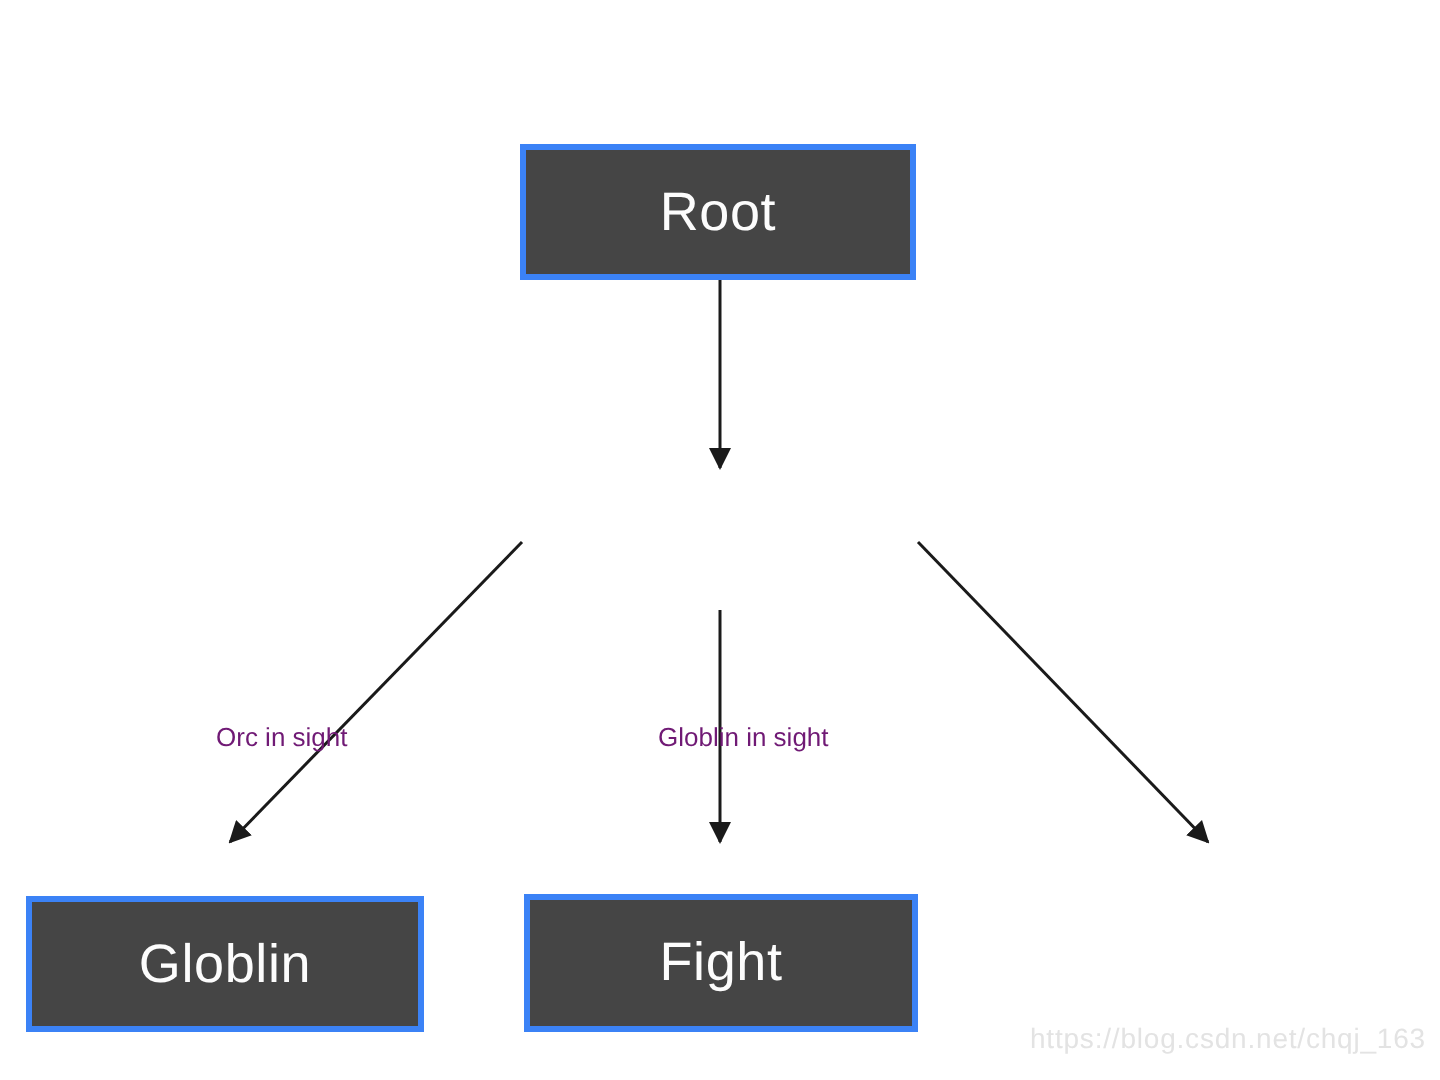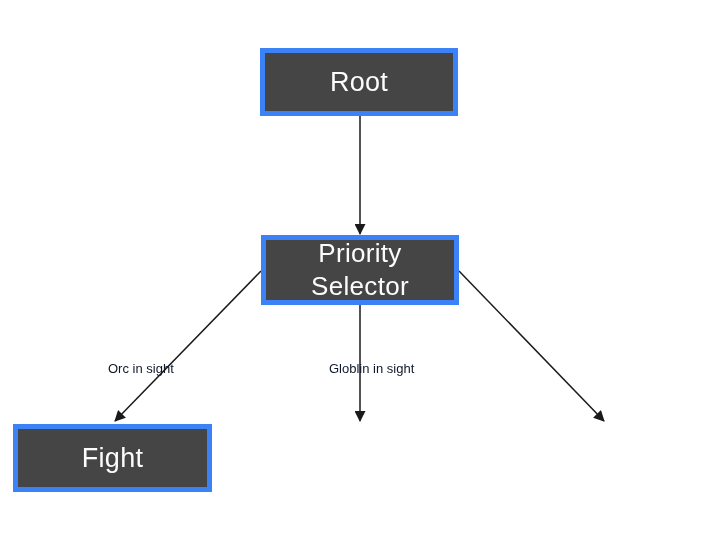--- a/index.html
+++ b/index.html
@@ -18,35 +18,36 @@
     pointer-events: none;
   }
   .node {
     position: absolute;
     box-sizing: border-box;
     display: flex;
     align-items: center;
     justify-content: center;
     text-align: center;
     background: #454545;
-    border: 5px solid #3b82f6;
+    border: 3px solid #3b82f6;
     color: #fcfcfc;
     font-size: 27px;
     line-height: 1.28;
     white-space: pre-line;
     letter-spacing: 0.3px;
+    margin-top: 24px;
   }
   .node-root     { left: 260px; top:  48px; width: 198px; height: 68px; }
   .node-priority { left: 261px; top: 235px; width: 198px; height: 70px; font-size: 26px; }
   .node-escape   { left:  13px; top: 424px; width: 199px; height: 68px; }
   .node-fight    { left: 262px; top: 423px; width: 197px; height: 69px; }
   .node-idle     { left: 508px; top: 423px; width: 199px; height: 69px; }
   .edge-label {
     position: absolute;
-    color: #0f172a;
+    color: #701a75;
     font-size: 13px;
     white-space: nowrap;
   }
   .edge-label-orc    { left: 108px; top: 361px; }
   .edge-label-goblin { left: 297px; top: 361px; margin-left: 32px; }
   .watermark {
     position: absolute;
     right: 7px;
     top: 511px;
     font-size: 14px;
@@ -67,25 +68,25 @@
       </marker>
     </defs>
     <line x1="360" y1="116" x2="360" y2="234" stroke="#1a1a1a" stroke-width="1.5" marker-end="url(#arrowhead)"></line>
     <line x1="261" y1="271" x2="115" y2="421" stroke="#1a1a1a" stroke-width="1.5" marker-end="url(#arrowhead)"></line>
     <line x1="360" y1="305" x2="360" y2="421" stroke="#1a1a1a" stroke-width="1.5" marker-end="url(#arrowhead)"></line>
     <line x1="459" y1="271" x2="604" y2="421" stroke="#1a1a1a" stroke-width="1.5" marker-end="url(#arrowhead)"></line>
   </svg>
 
   <div class="node node-root">Root</div>
 
-  <div class="node node-priority">Priority
-Selector</div>
 
-  <div class="node node-escape">Fight</div>
+  <div class="node node-escape">Globlin</div>
 
+  <div class="node node-fight">Fight</div>
 
 
   <div class="edge-label edge-label-orc">Orc in sight</div>
 
   <div class="edge-label edge-label-goblin">Globlin in sight</div>
 
+  <div class="watermark">https://blog.csdn.net/chqj_163</div>
 
 </div>
 
 </body></html>

